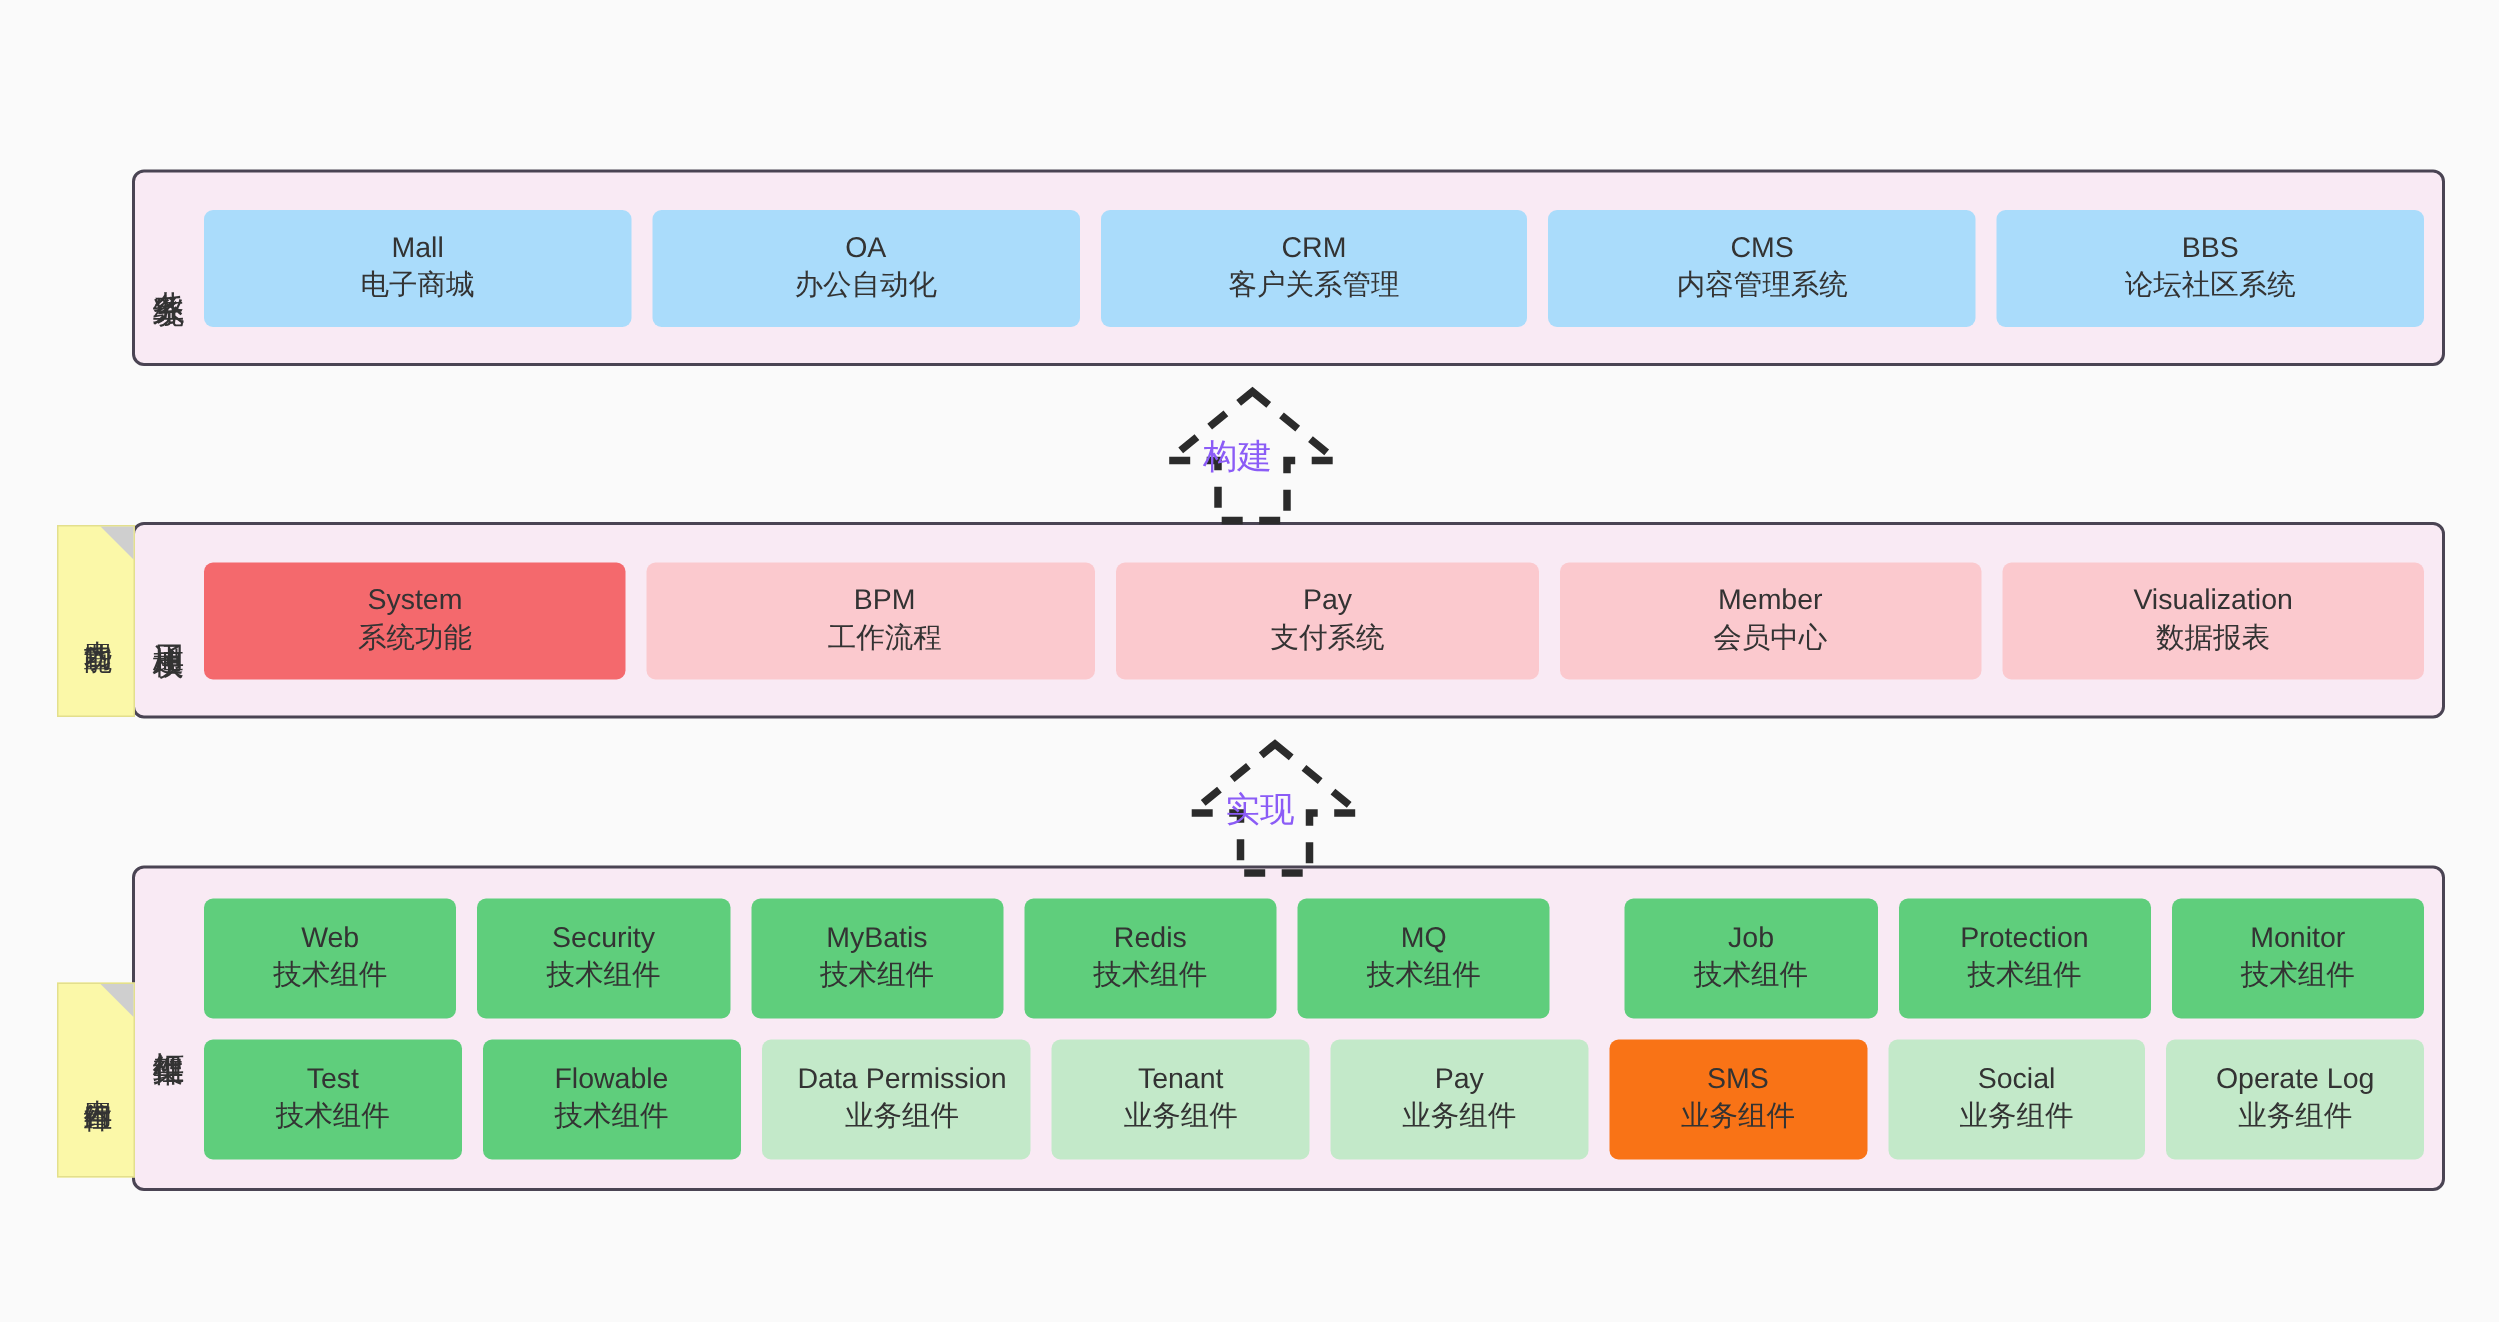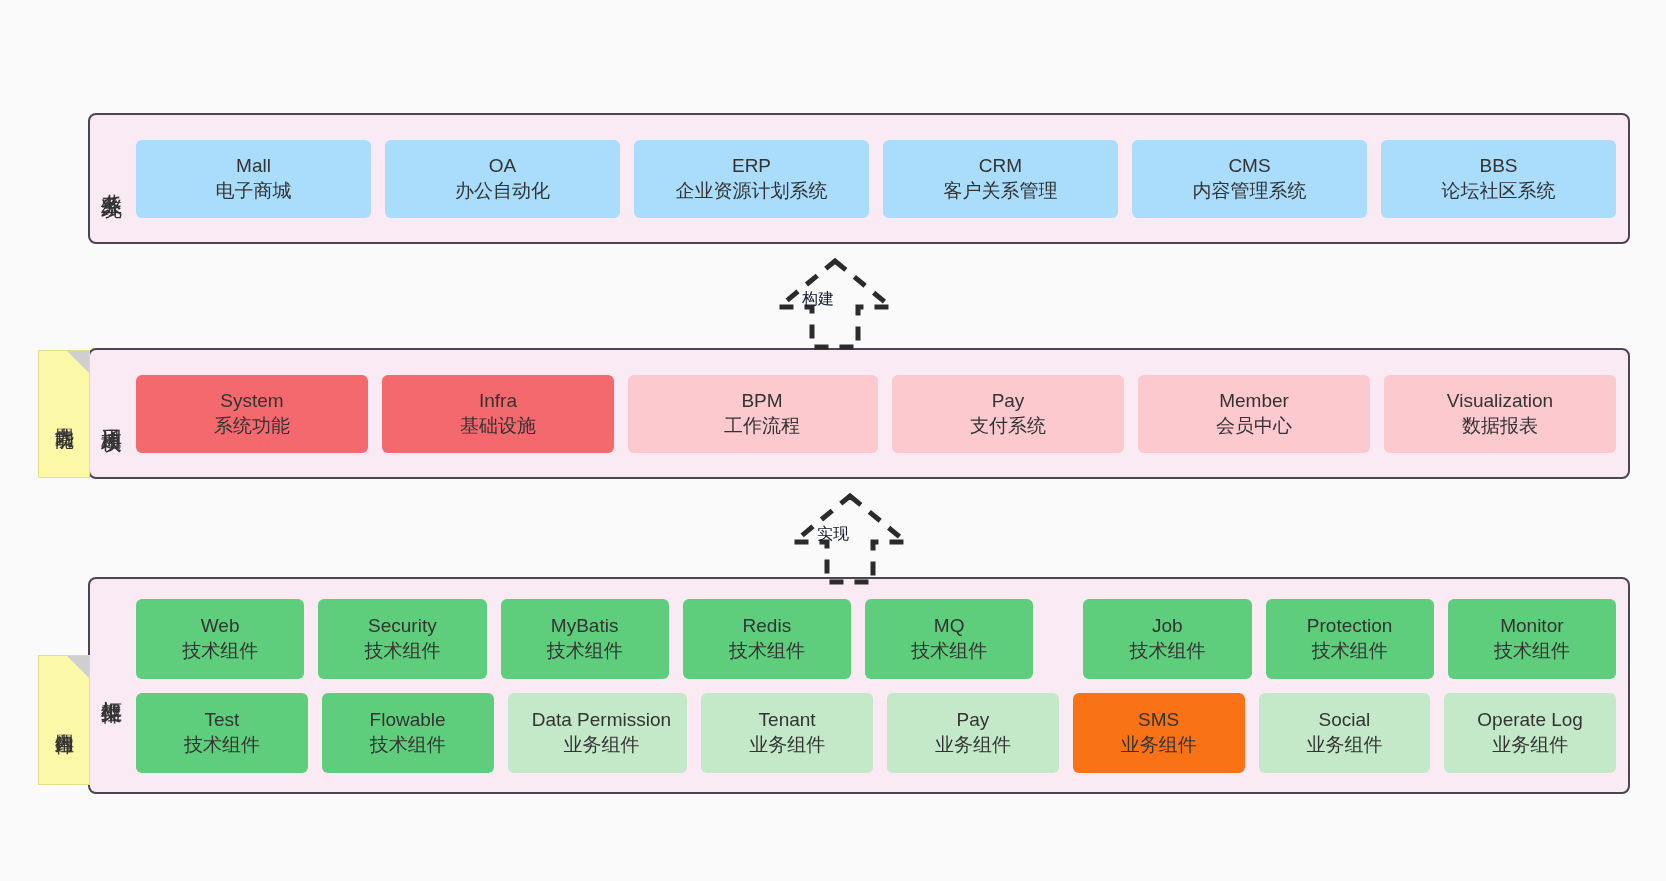--- a/index.html
+++ b/index.html
@@ -121,22 +121,22 @@
   #note-common { left: 38px; top: 350px; height: 128px; }
   #note-framework { left: 38px; top: 655px; height: 130px; }
 
   
   .arrow-wrap {
     position: absolute;
     z-index: 2;
   }
   .arrow-label {
     position: absolute;
-    font-size: 16px;
-    color: #0f172a;
+    font-size: 23px;
+    color: #8b5cf6;
     white-space: nowrap;
     background: transparent;
   }
   #arrow-build { left: 745px; top: 255px; width: 180px; height: 95px; }
   #arrow-build .arrow-label { left: 57px; top: 34px; }
   #arrow-impl { left: 760px; top: 490px; width: 180px; height: 95px; }
   #arrow-impl .arrow-label { left: 57px; top: 34px; }
 </style>
 </head>
 <body>
@@ -149,24 +149,20 @@
         <div class="row">
           <div class="cell" style="background: rgb(170, 220, 251);">
             <span class="l1">Mall</span>
             <span class="l2">电子商城</span>
           </div>
           <div class="cell" style="background: rgb(170, 220, 251);">
             <span class="l1">OA</span>
             <span class="l2">办公自动化</span>
           </div>
           <div class="cell" style="background: rgb(170, 220, 251);">
-            <span class="l1">ERP</span>
-            <span class="l2">企业资源计划系统</span>
-          </div>
-          <div class="cell" style="background: rgb(170, 220, 251);">
             <span class="l1">CRM</span>
             <span class="l2">客户关系管理</span>
           </div>
           <div class="cell" style="background: rgb(170, 220, 251);">
             <span class="l1">CMS</span>
             <span class="l2">内容管理系统</span>
           </div>
           <div class="cell" style="background: rgb(170, 220, 251);">
             <span class="l1">BBS</span>
             <span class="l2">论坛社区系统</span>
@@ -187,24 +183,20 @@
     <span class="fold"></span>
   </div>
   <div class="band" id="band-common">
     <div class="band-title">通用模块</div>
     <div class="band-body">
         <div class="row">
           <div class="cell" style="background: rgb(244, 105, 109);">
             <span class="l1">System</span>
             <span class="l2">系统功能</span>
           </div>
-          <div class="cell" style="background: rgb(244, 105, 109);">
-            <span class="l1">Infra</span>
-            <span class="l2">基础设施</span>
-          </div>
           <div class="cell" style="background: rgb(251, 201, 206); padding-left: 24px;">
             <span class="l1">BPM</span>
             <span class="l2">工作流程</span>
           </div>
           <div class="cell" style="background: rgb(251, 201, 206);">
             <span class="l1">Pay</span>
             <span class="l2">支付系统</span>
           </div>
           <div class="cell" style="background: rgb(251, 201, 206);">
             <span class="l1">Member</span>

